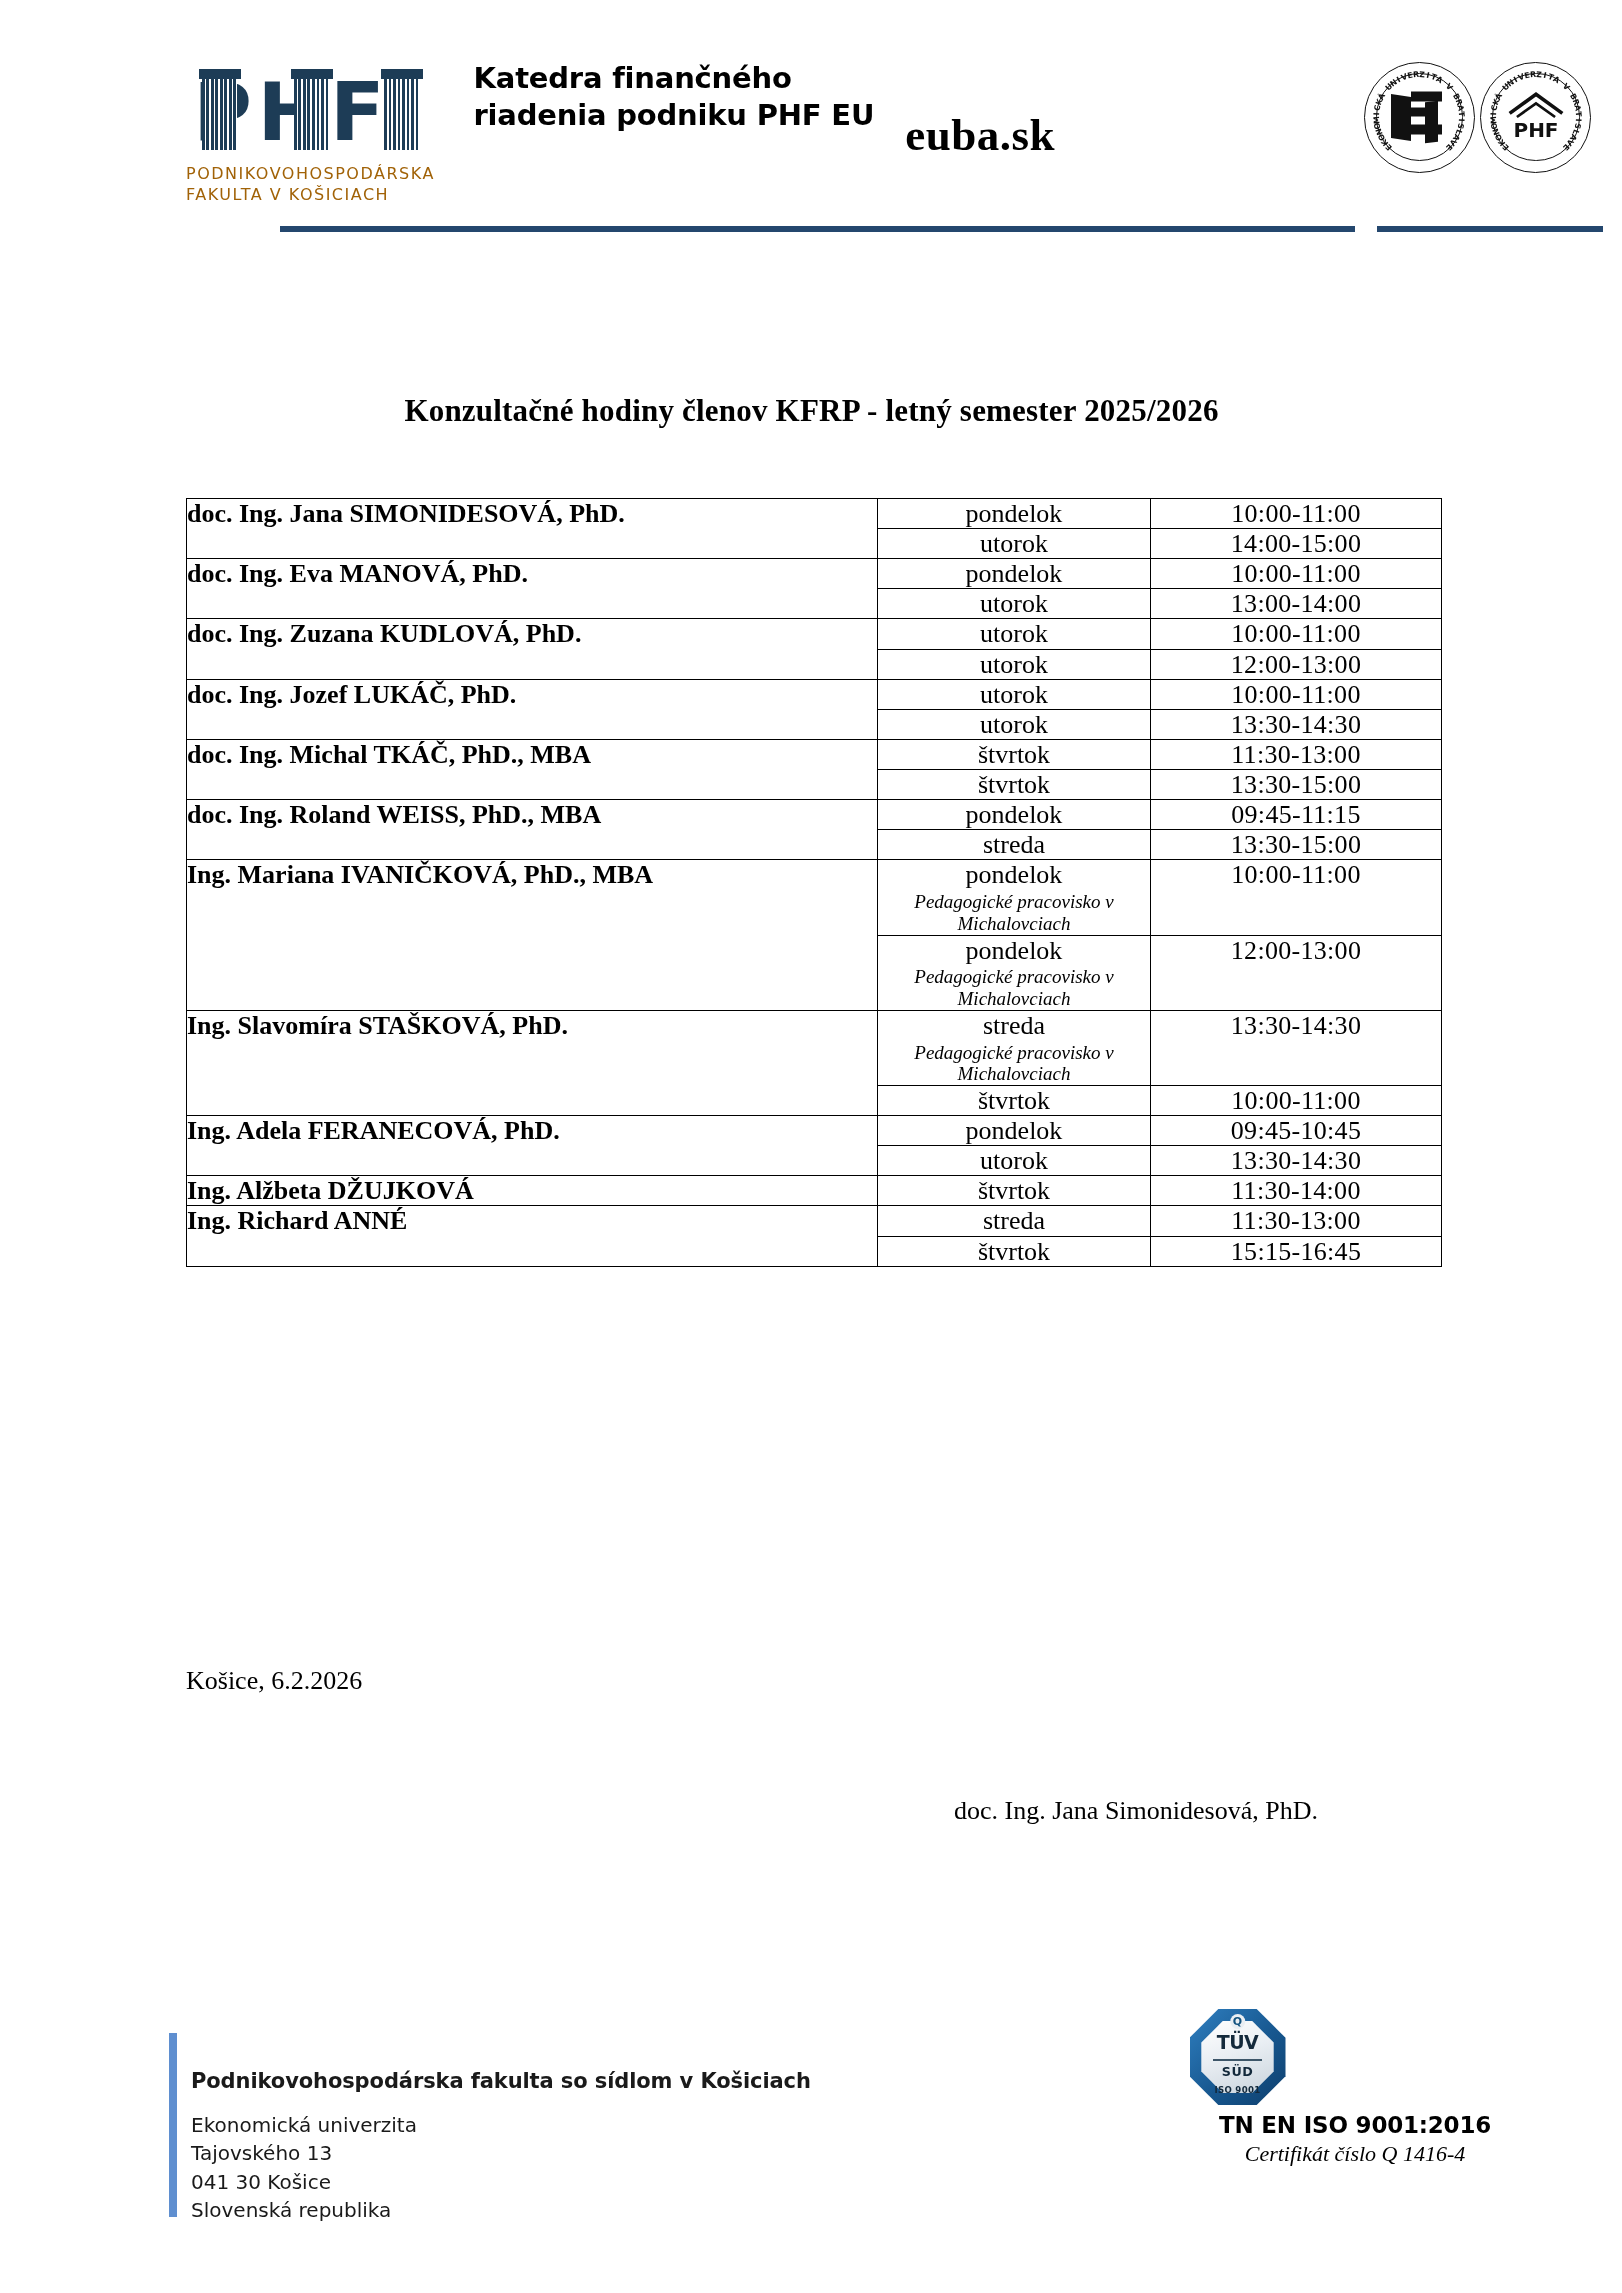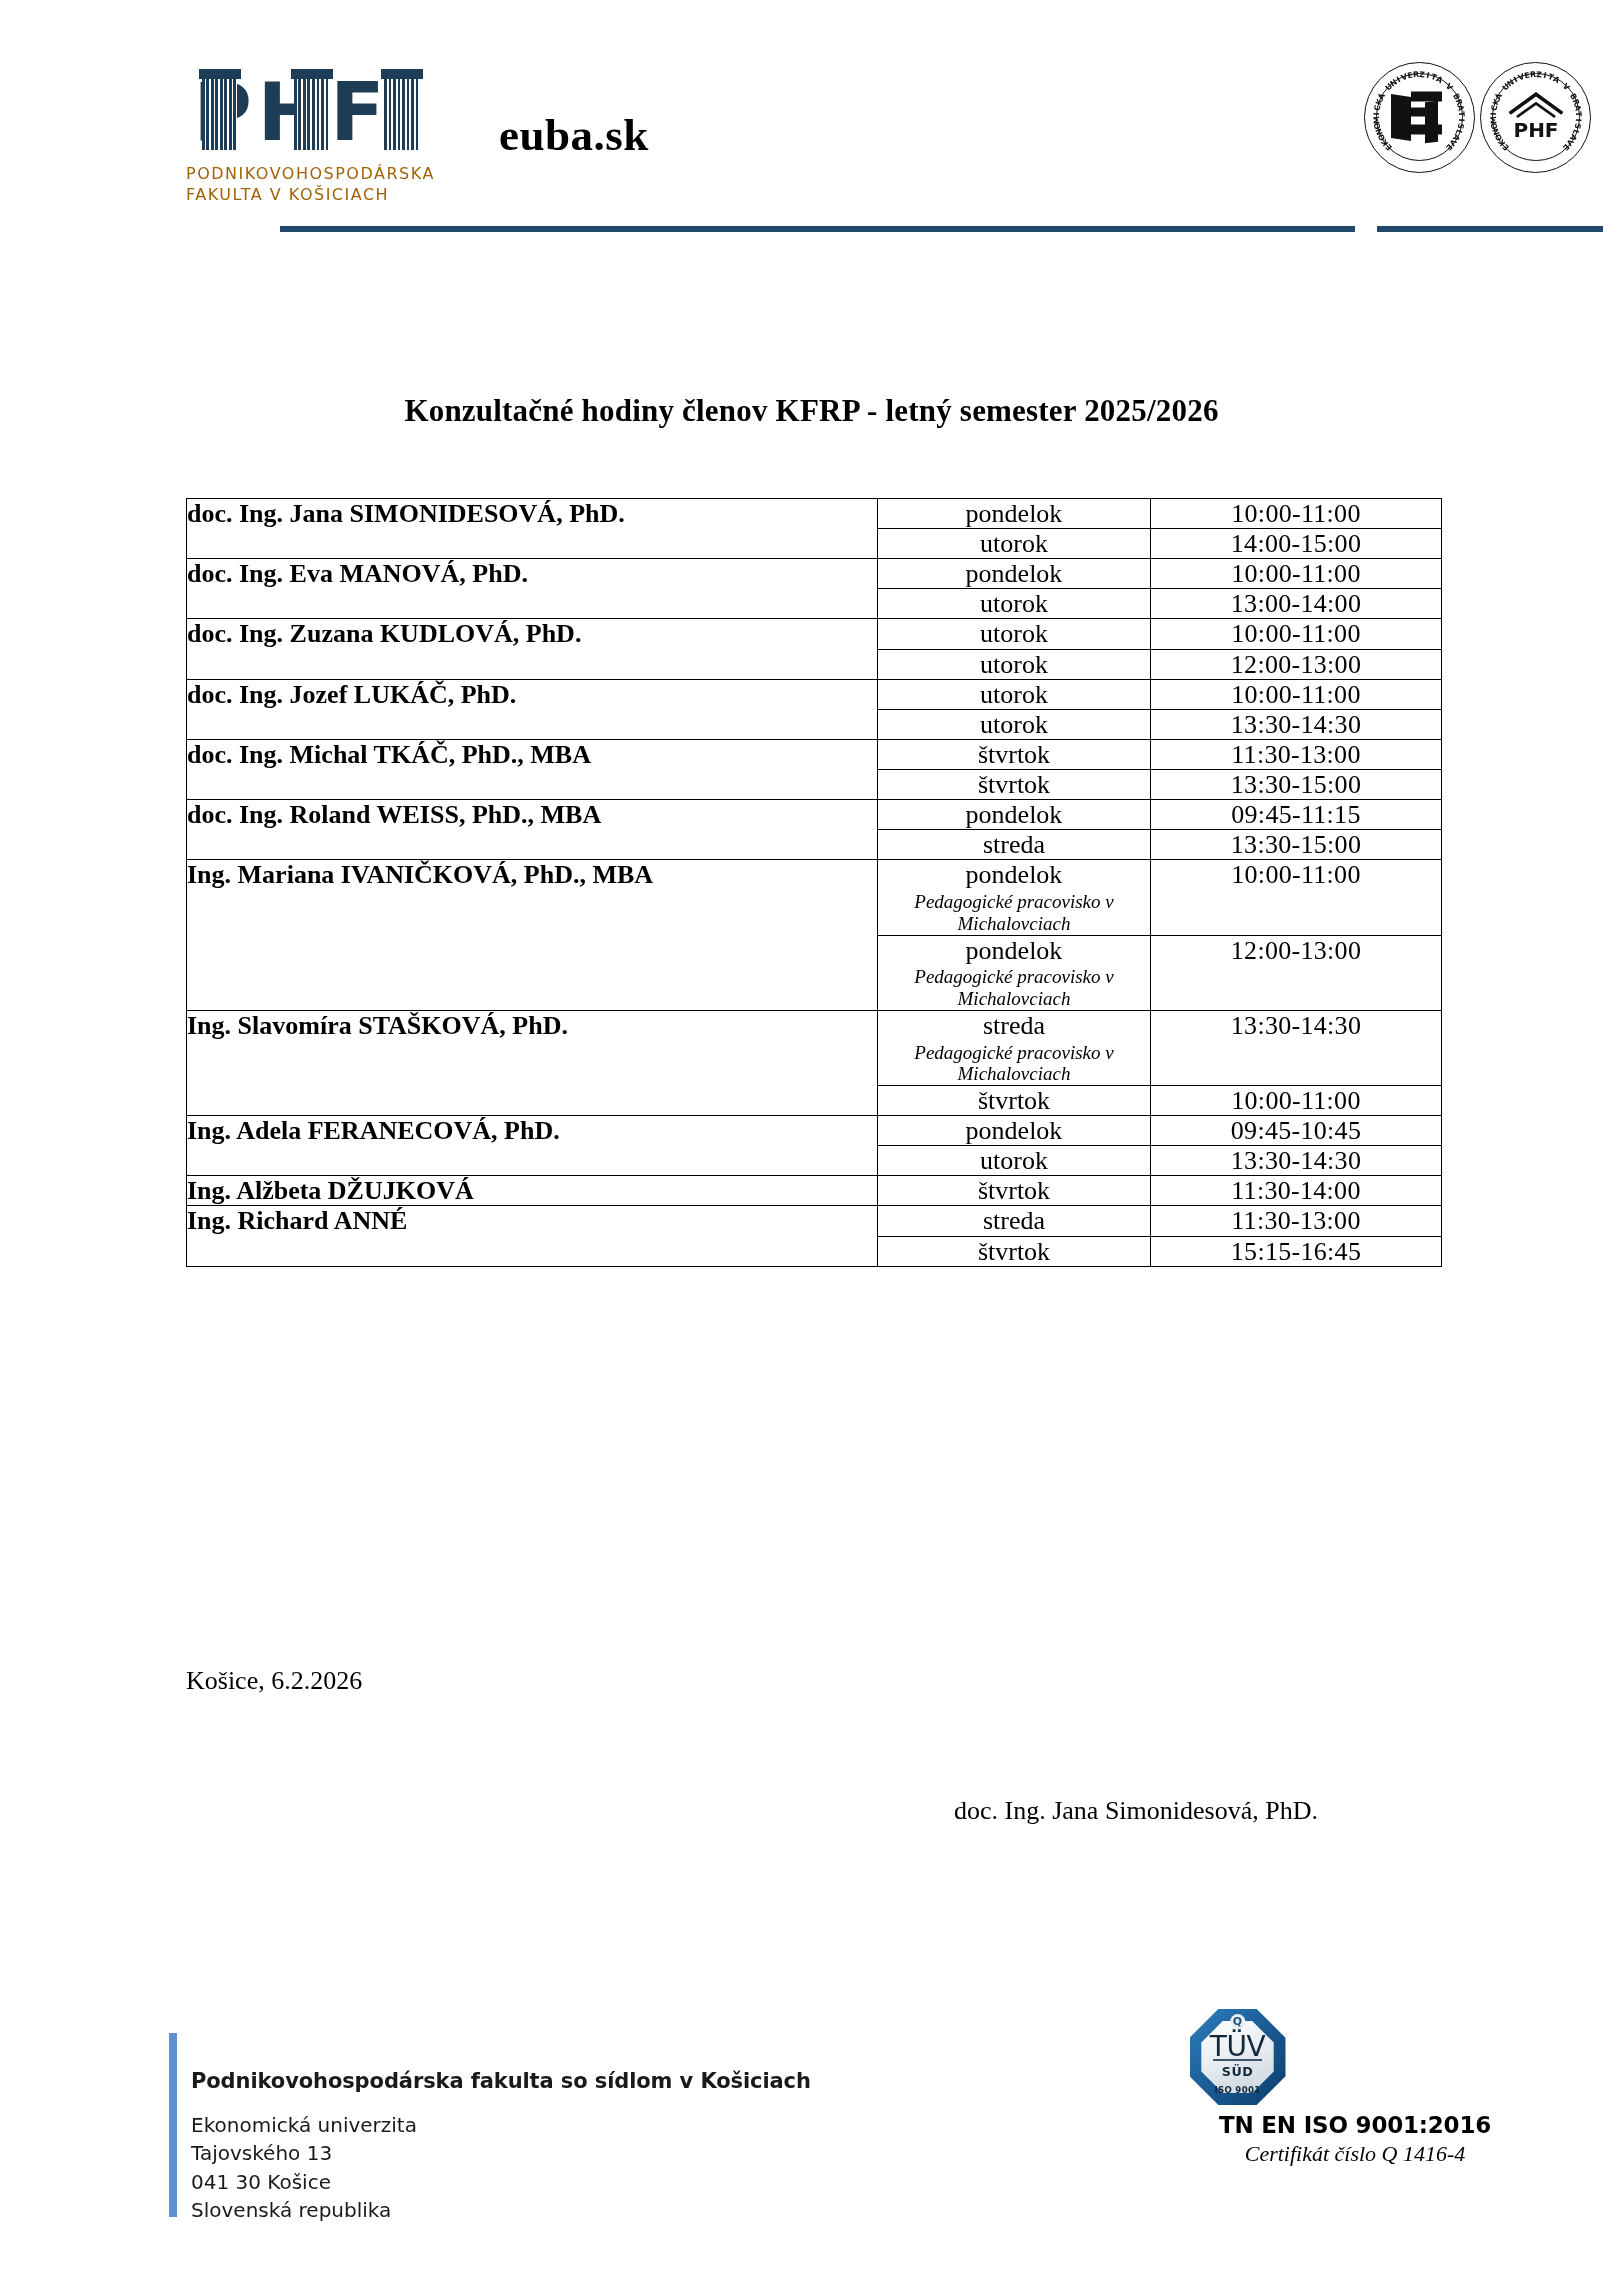--- a/index.html
+++ b/index.html
@@ -332,22 +332,22 @@
     font-family: "DejaVu Sans", sans-serif;
     font-weight: 700;
     font-size: 11px;
     line-height: 15.5px;
     text-align: center;
   }
   .tuv-main {
     position: absolute;
     left: 0; right: 0; top: 23.6px;
     font-family: "DejaVu Sans", sans-serif;
-    font-weight: 400;
-    font-size: 28px;
+    font-weight: 700;
+    font-size: 19px;
     line-height: 1;
     color: #13293b;
     text-align: center;
     letter-spacing: -0.5px;
   }
   .tuv-rule {
     position: absolute;
     left: 23.6px; right: 23.6px; top: 50px;
     height: 1.8px; background: #3d5669;
   }
@@ -399,20 +399,24 @@
         <div class="flutes" style="left:16.4px;  width:35px;"></div>
         <div class="capline" style="left:105px; width:42px;"></div>
         <div class="flutes" style="left:108px; width:35px;"></div>
         <div class="capline" style="left:195px; width:42px;"></div>
         <div class="flutes" style="left:198px; width:35px;"></div>
       </div>
       <div class="phf-sub">PODNIKOVOHOSPODÁRSKA
 FAKULTA V KOŠICIACH</div>
     </div>
 
+    <div class="dept-block">
+      <div class="dept-title">Katedra finančného
+riadenia podniku PHF EU</div>
+    </div>
 
     <div class="euba">euba.sk</div>
 
     <div class="seals">
 
       <div class="seal">
         <div class="seal-ring"></div>
         <div class="seal-ring2"></div>
         <div class="seal-text" id="seal1txt">
             <span style="transform: rotate(-135deg) translate(0px, -47px) rotate(0deg) translate(-50%, 0px);">E</span>

